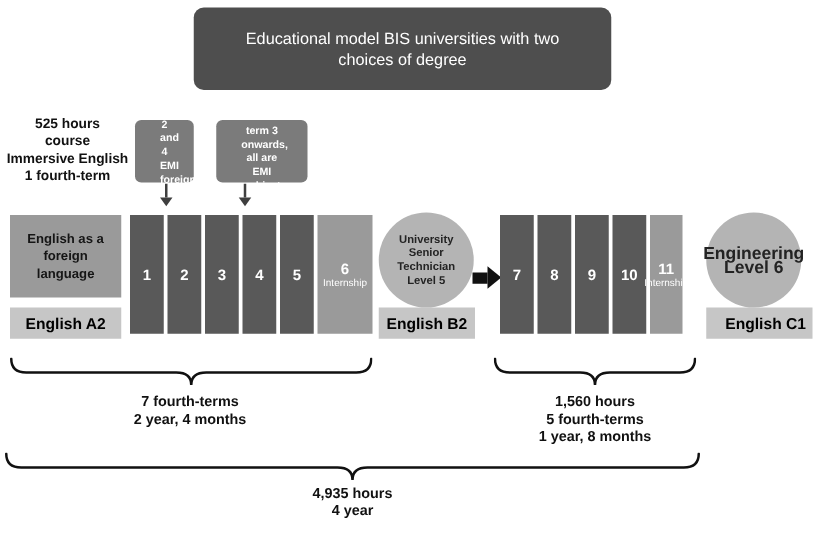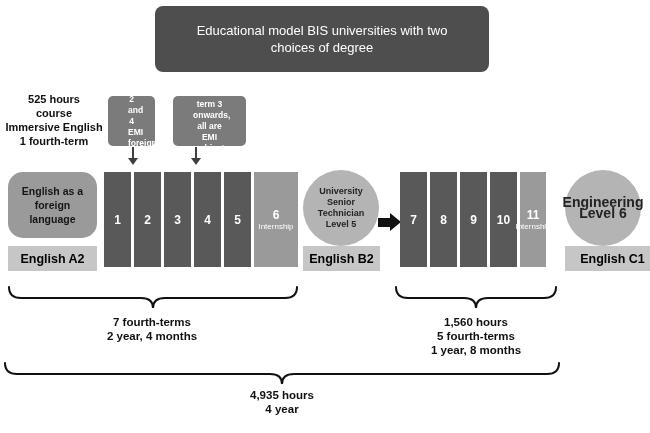--- a/index.html
+++ b/index.html
@@ -29,21 +29,21 @@
 
   .pointer { position:absolute; width:10px; }
   .pointer .stem { width:2px; height:11px; background:#3f3f3f; margin:0 auto; }
   .pointer .head { width:0; height:0; border-left:5px solid transparent; border-right:5px solid transparent; border-top:7px solid #3f3f3f; }
   .pointer-1 { left:128px; top:147px; }
   .pointer-2 { left:191px; top:147px; }
 
   .efl-box {
     position:absolute; left:8px; top:172px; width:89px; height:66px;
     background:#9a9a9a; color:#151515; font-weight:bold; font-size:10.5px; line-height:14px;
-    display:flex; flex-direction:column; align-items:center; justify-content:center; text-align:center;border-radius:15px;
+    display:flex; flex-direction:column; align-items:center; justify-content:center; text-align:center;
   }
 
   .level-box {
     position:absolute; top:246px; height:25px; background:#c6c6c6; color:#000;
     font-weight:bold; font-size:12.5px;
     display:flex; align-items:center; justify-content:center;
   }
   .level-a2 { left:8px;   width:89px; }
   .level-b2 { left:303px; width:77px; }
   .level-c1 { left:565px; width:95px; }

